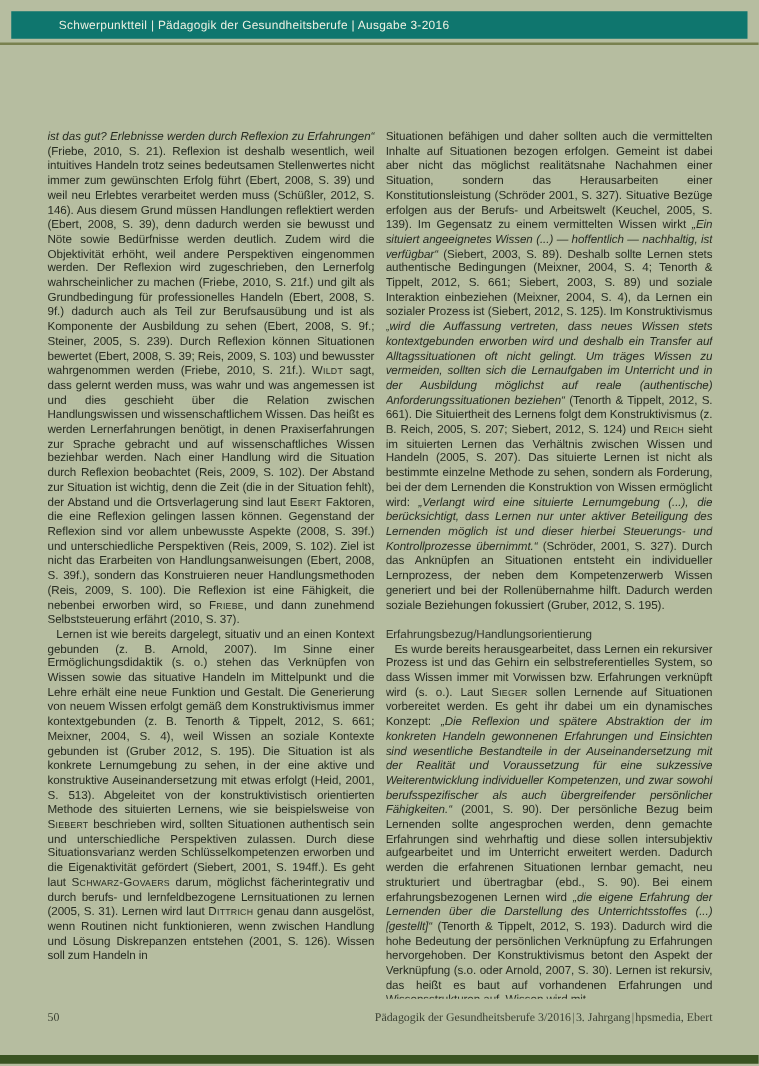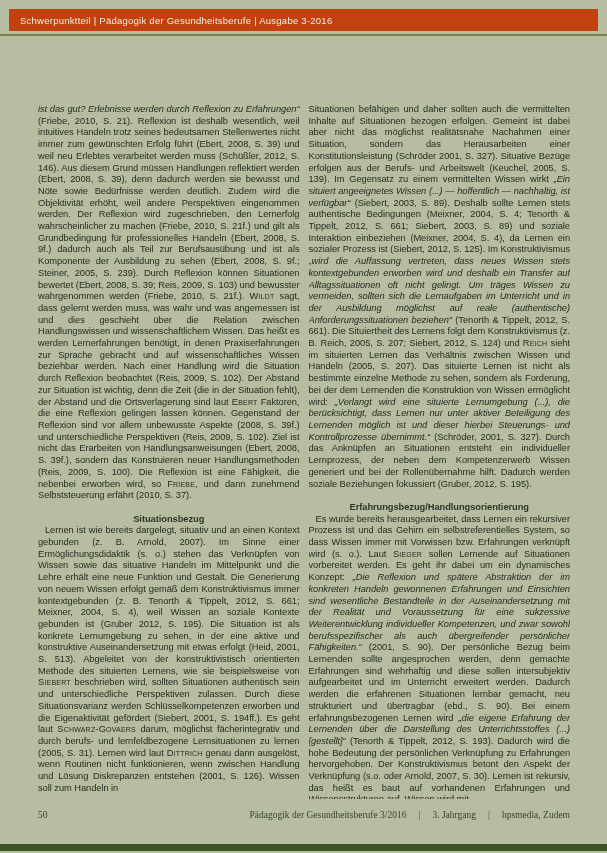--- a/index.html
+++ b/index.html
@@ -6,23 +6,23 @@
   body {
     width: 607px; height: 853px;
     background: #b6bda0;
     font-family: "Liberation Sans", sans-serif;
     position: relative;
     overflow: hidden;
     color: #262b20;
   }
   .header-bar {
     position: absolute; left: 9px; right: 9px; top: 9px; height: 22px;
-    background: #c2410c;
+    background: #0f766e;
     display: flex; align-items: center;
-    padding-left: 11px;
+    padding-left: 38px;
     box-sizing: border-box;
   }
   .header-bar .header-title {
     color: #eef2e3; font-size: 9.5px; letter-spacing: 0.25px;
   }
   .header-rule {
     position: absolute; left: 0; right: 0; top: 34px; height: 2px;
     background: #79814f;
   }
   .content {
@@ -34,62 +34,61 @@
     font-size: 9.3px; line-height: 11.7px;
     text-align: justify;
     letter-spacing: -0.05px;
     margin-top: 47px;
   }
   .col p.para { margin: 0; }
   .col p.para.indent { text-indent: 7px; }
   .col h3.section-heading {
     margin: 11.7px 0 0 0;
     font-size: 9.3px; line-height: 11.7px;
-    font-weight: bold; color: #2e3428;
-    text-align: center;
+    font-weight: normal; color: #2e3428;
+    text-align: left;
   }
   .it { font-style: italic; }
   .sc { font-variant: small-caps; letter-spacing: 0.2px; }
   .footer {
     position: absolute; left: 38px; right: 37px; top: 810px;
     display: flex; align-items: baseline; justify-content: space-between;
     font-size: 9.5px; color: #3a4032; font-family: Liberation Serif, serif;
   }
-  .footer-right { display: flex; gap: 12px; align-items: flex-end; }
+  .footer-right { display: flex; gap: 1px; align-items: flex-end; }
   .footer-sep { color: #4a5140; }
   .bottom-bar {
     position: absolute; left: 0; right: 0; bottom: 2px; height: 7px;
     background: #3a5322;
   }
 </style>
 </head>
 <body>
 
 <div class="header-bar">
   <span class="header-title">Schwerpunktteil | Pädagogik der Gesundheitsberufe | Ausgabe 3-2016</span>
 </div>
 <div class="header-rule"></div>
 
 <div class="content">
   <div class="col">
       <p class="para"><span class="it">ist das gut? Erlebnisse werden durch Reflexion zu Erfahrungen“</span><span> (Friebe, 2010, S. 21). Reflexion ist deshalb wesentlich, weil intuitives Handeln trotz seines bedeutsamen Stellenwertes nicht immer zum gewünschten Erfolg führt (Ebert, 2008, S. 39) und weil neu Erlebtes verarbeitet werden muss (Schüßler, 2012, S. 146). Aus diesem Grund müssen Handlungen reflektiert werden (Ebert, 2008, S. 39), denn dadurch werden sie bewusst und Nöte sowie Bedürfnisse werden deutlich. Zudem wird die Objektivität erhöht, weil andere Perspektiven eingenommen werden. Der Reflexion wird zugeschrieben, den Lernerfolg wahrscheinlicher zu machen (Friebe, 2010, S. 21f.) und gilt als Grundbedingung für professionelles Handeln (Ebert, 2008, S. 9f.) dadurch auch als Teil zur Berufsausübung und ist als Komponente der Ausbildung zu sehen (Ebert, 2008, S. 9f.; Steiner, 2005, S. 239). Durch Reflexion können Situationen bewertet (Ebert, 2008, S. 39; Reis, 2009, S. 103) und bewusster wahrgenommen werden (Friebe, 2010, S. 21f.). </span><span class="sc">Wildt</span><span> sagt, dass gelernt werden muss, was wahr und was angemessen ist und dies geschieht über die Relation zwischen Handlungswissen und wissenschaftlichem Wissen. Das heißt es werden Lernerfahrungen benötigt, in denen Praxiserfahrungen zur Sprache gebracht und auf wissenschaftliches Wissen beziehbar werden. Nach einer Handlung wird die Situation durch Reflexion beobachtet (Reis, 2009, S. 102). Der Abstand zur Situation ist wichtig, denn die Zeit (die in der Situation fehlt), der Abstand und die Ortsverlagerung sind laut </span><span class="sc">Ebert</span><span> Faktoren, die eine Reflexion gelingen lassen können. Gegenstand der Reflexion sind vor allem unbewusste Aspekte (2008, S. 39f.) und unterschiedliche Perspektiven (Reis, 2009, S. 102). Ziel ist nicht das Erarbeiten von Handlungsanweisungen (Ebert, 2008, S. 39f.), sondern das Konstruieren neuer Handlungsmethoden (Reis, 2009, S. 100). Die Reflexion ist eine Fähigkeit, die nebenbei erworben wird, so </span><span class="sc">Friebe</span><span>, und dann zunehmend Selbststeuerung erfährt (2010, S. 37).</span></p>
-      <h3 class="section-heading"><span>Situationsbezug</span></h3>
       <p class="para indent"><span>Lernen ist wie bereits dargelegt, situativ und an einen Kontext gebunden (z. B. Arnold, 2007). Im Sinne einer Ermöglichungsdidaktik (s. o.) stehen das Verknüpfen von Wissen sowie das situative Handeln im Mittelpunkt und die Lehre erhält eine neue Funktion und Gestalt. Die Generierung von neuem Wissen erfolgt gemäß dem Konstruktivismus immer kontextgebunden (z. B. Tenorth &amp; Tippelt, 2012, S. 661; Meixner, 2004, S. 4), weil Wissen an soziale Kontexte gebunden ist (Gruber 2012, S. 195). Die Situation ist als konkrete Lernumgebung zu sehen, in der eine aktive und konstruktive Auseinandersetzung mit etwas erfolgt (Heid, 2001, S. 513). Abgeleitet von der konstruktivistisch orientierten Methode des situierten Lernens, wie sie beispielsweise von </span><span class="sc">Siebert</span><span> beschrieben wird, sollten Situationen authentisch sein und unterschiedliche Perspektiven zulassen. Durch diese Situationsvarianz werden Schlüsselkompetenzen erworben und die Eigenaktivität gefördert (Siebert, 2001, S. 194ff.). Es geht laut </span><span class="sc">Schwarz-Govaers</span><span> darum, möglichst fächerintegrativ und durch berufs- und lernfeldbezogene Lernsituationen zu lernen (2005, S. 31). Lernen wird laut </span><span class="sc">Dittrich</span><span> genau dann ausgelöst, wenn Routinen nicht funktionieren, wenn zwischen Handlung und Lösung Diskrepanzen entstehen (2001, S. 126). Wissen soll zum Handeln in</span></p>
     </div>
   <div class="col">
       <p class="para"><span>Situationen befähigen und daher sollten auch die vermittelten Inhalte auf Situationen bezogen erfolgen. Gemeint ist dabei aber nicht das möglichst realitätsnahe Nachahmen einer Situation, sondern das Herausarbeiten einer Konstitutionsleistung (Schröder 2001, S. 327). Situative Bezüge erfolgen aus der Berufs- und Arbeitswelt (Keuchel, 2005, S. 139). Im Gegensatz zu einem vermittelten Wissen wirkt </span><span class="it">„Ein situiert angeeignetes Wissen (...) — hoffentlich — nachhaltig, ist verfügbar“</span><span> (Siebert, 2003, S. 89). Deshalb sollte Lernen stets authentische Bedingungen (Meixner, 2004, S. 4; Tenorth &amp; Tippelt, 2012, S. 661; Siebert, 2003, S. 89) und soziale Interaktion einbeziehen (Meixner, 2004, S. 4), da Lernen ein sozialer Prozess ist (Siebert, 2012, S. 125). Im Konstruktivismus </span><span class="it">„wird die Auffassung vertreten, dass neues Wissen stets kontextgebunden erworben wird und deshalb ein Transfer auf Alltagssituationen oft nicht gelingt. Um träges Wissen zu vermeiden, sollten sich die Lernaufgaben im Unterricht und in der Ausbildung möglichst auf reale (authentische) Anforderungssituationen beziehen“</span><span> (Tenorth &amp; Tippelt, 2012, S. 661). Die Situiertheit des Lernens folgt dem Konstruktivismus (z. B. Reich, 2005, S. 207; Siebert, 2012, S. 124) und </span><span class="sc">Reich</span><span> sieht im situierten Lernen das Verhältnis zwischen Wissen und Handeln (2005, S. 207). Das situierte Lernen ist nicht als bestimmte einzelne Methode zu sehen, sondern als Forderung, bei der dem Lernenden die Konstruktion von Wissen ermöglicht wird: </span><span class="it">„Verlangt wird eine situierte Lernumgebung (...), die berücksichtigt, dass Lernen nur unter aktiver Beteiligung des Lernenden möglich ist und dieser hierbei Steuerungs- und Kontrollprozesse übernimmt.“</span><span> (Schröder, 2001, S. 327). Durch das Anknüpfen an Situationen entsteht ein individueller Lernprozess, der neben dem Kompetenzerwerb Wissen generiert und bei der Rollenübernahme hilft. Dadurch werden soziale Beziehungen fokussiert (Gruber, 2012, S. 195).</span></p>
       <h3 class="section-heading"><span>Erfahrungsbezug/Handlungsorientierung</span></h3>
       <p class="para indent"><span>Es wurde bereits herausgearbeitet, dass Lernen ein rekursiver Prozess ist und das Gehirn ein selbstreferentielles System, so dass Wissen immer mit Vorwissen bzw. Erfahrungen verknüpft wird (s. o.). Laut </span><span class="sc">Sieger</span><span> sollen Lernende auf Situationen vorbereitet werden. Es geht ihr dabei um ein dynamisches Konzept: </span><span class="it">„Die Reflexion und spätere Abstraktion der im konkreten Handeln gewonnenen Erfahrungen und Einsichten sind wesentliche Bestandteile in der Auseinandersetzung mit der Realität und Voraussetzung für eine sukzessive Weiterentwicklung individueller Kompetenzen, und zwar sowohl berufsspezifischer als auch übergreifender persönlicher Fähigkeiten.“</span><span> (2001, S. 90). Der persönliche Bezug beim Lernenden sollte angesprochen werden, denn gemachte Erfahrungen sind wehrhaftig und diese sollen intersubjektiv aufgearbeitet und im Unterricht erweitert werden. Dadurch werden die erfahrenen Situationen lernbar gemacht, neu strukturiert und übertragbar (ebd., S. 90). Bei einem erfahrungsbezogenen Lernen wird </span><span class="it">„die eigene Erfahrung der Lernenden über die Darstellung des Unterrichtsstoffes (...) [gestellt]“</span><span> (Tenorth &amp; Tippelt, 2012, S. 193). Dadurch wird die hohe Bedeutung der persönlichen Verknüpfung zu Erfahrungen hervorgehoben. Der Konstruktivismus betont den Aspekt der Verknüpfung (s.o. oder Arnold, 2007, S. 30). Lernen ist rekursiv, das heißt es baut auf vorhandenen Erfahrungen und Wissensstrukturen auf. Wissen wird mit</span></p>
     </div>
 </div>
 
 <div class="footer">
   <span>50</span>
   <span class="footer-right">
     <span>Pädagogik der Gesundheitsberufe 3/2016</span>
     <span class="footer-sep">|</span>
     <span>3. Jahrgang</span>
     <span class="footer-sep">|</span>
-    <span>hpsmedia, Zudem</span>
+    <span>hpsmedia, Ebert</span>
   </span>
 </div>
 
 <div class="bottom-bar"></div>
 
 </body></html>

